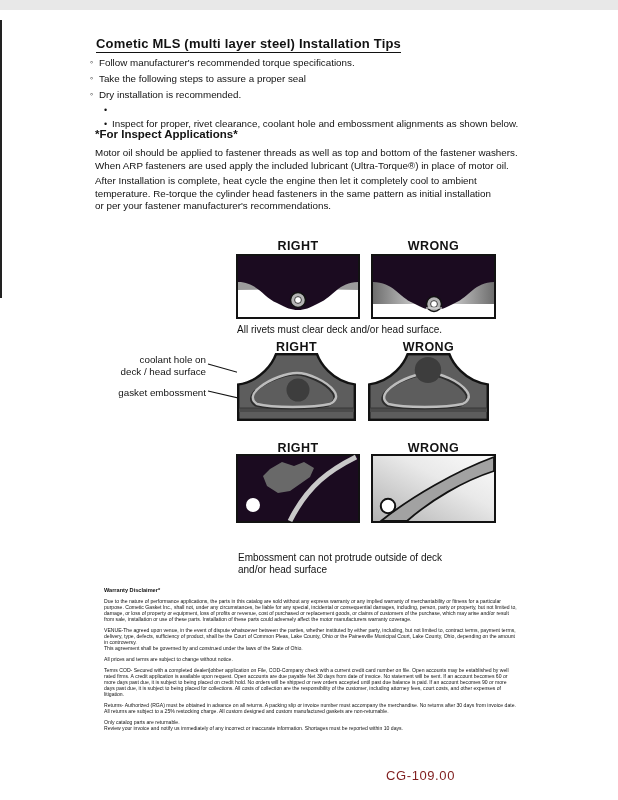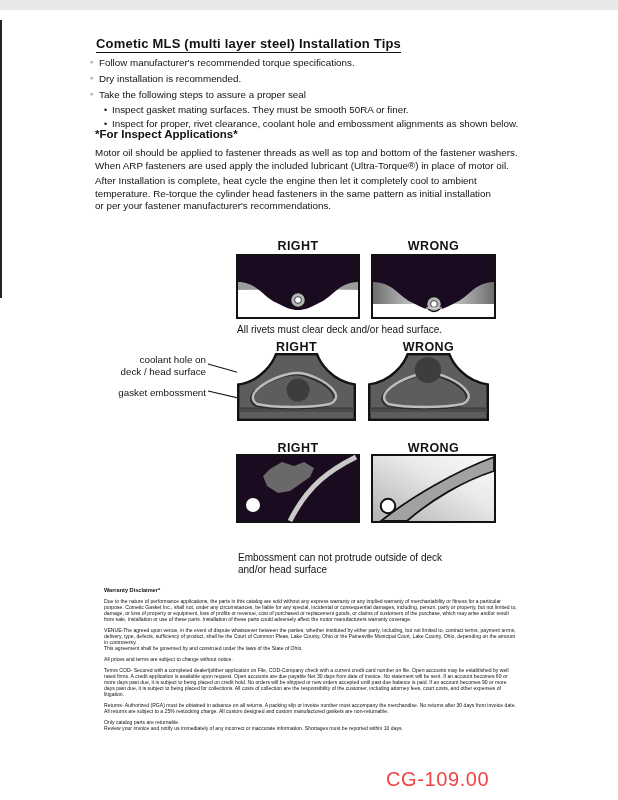--- a/index.html
+++ b/index.html
@@ -22,47 +22,46 @@
   .p2{left:95px;top:165px;}
   .p3{left:95px;top:206px;}
   .dg-h{font-weight:bold;font-size:12.5px;text-align:center;letter-spacing:.4px;}
   .cap{font-size:10px;line-height:12px;white-space:pre-line;}
   .panel{position:absolute;}
   .panel svg{display:block;}
   .side-label{font-size:9.8px;line-height:11.5px;text-align:right;white-space:pre-line;}
   .disc{left:104px;top:577px;width:414px;}
   .disc h4{margin:0 0 6px 0;font-size:5.6px;}
   .disc p{margin:0 0 5.4px 0;font-size:5.1px;line-height:5.9px;white-space:pre-line;}
-  .foot{left:386px;top:758px;font-size:20px;letter-spacing:.6px;color:#ef4444;}
+  .foot{left:386px;top:758px;font-size:13px;letter-spacing:.6px;color:#7f1d1d;}
 </style>
 </head>
 <body>
 
 <div class="page">
 
   <div class="abs left-rule"></div>
 
   <div class="abs title">Cometic MLS (multi layer steel) Installation Tips</div>
 
   <div class="abs bullets">
     <div class="b-row">
       <span class="b-mark"></span>
       <span>Follow manufacturer's recommended torque specifications.</span>
     </div>
     <div class="b-row">
       <span class="b-mark"></span>
-      <span>Dry installation is recommended.</span>
+      <span>Take the following steps to assure a proper seal</span>
     </div>
     <div class="b-row">
       <span class="b-mark"></span>
-      <span>Take the following steps to assure a proper seal</span>
+      <span>Dry installation is recommended.</span>
     </div>
     <div class="b-row sub">
       <span class="b-mark"></span>
-      <span>Inspect gasket mating surfaces.  They must be smooth 50RA or finer.</span>
     </div>
     <div class="b-row sub">
       <span class="b-mark"></span>
       <span>Inspect for proper, rivet clearance, coolant hole and embossment alignments as shown below.</span>
     </div>
   </div>
 
   <div class="abs sec-head">*For Inspect Applications*</div>
   <div class="abs para p1">Motor oil should be applied to fastener threads as well as top and bottom of the fastener washers.
 When ARP fasteners are used apply the included lubricant (Ultra-Torque®) in place of motor oil.</div>

